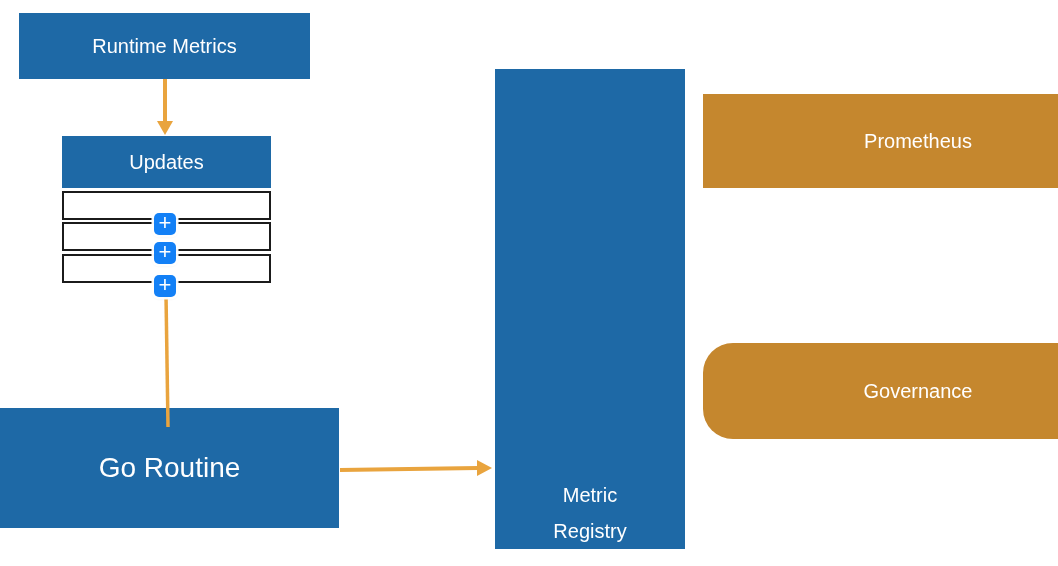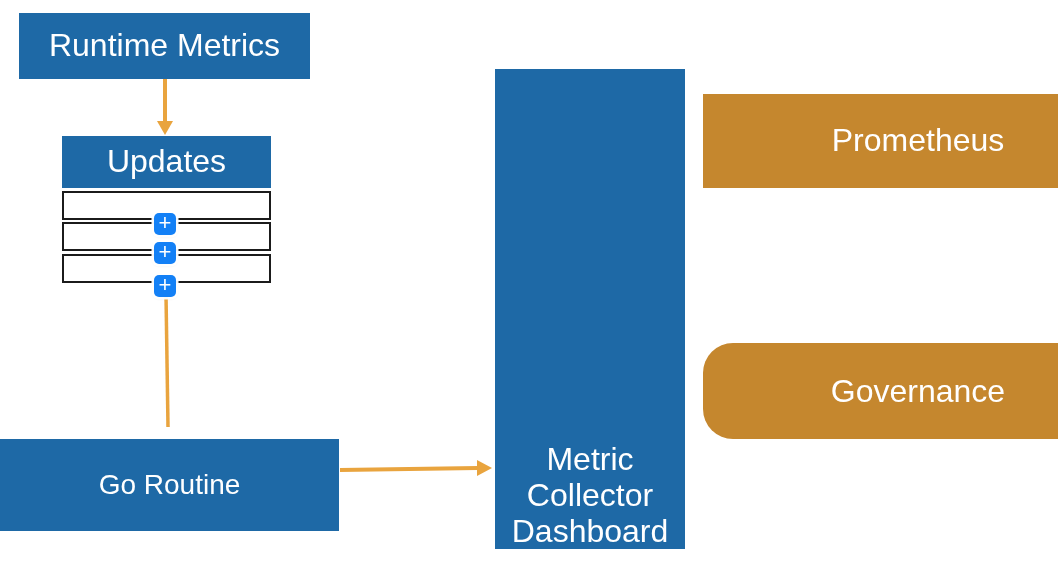--- a/index.html
+++ b/index.html
@@ -14,29 +14,29 @@
   #canvas{
     position:relative;
     width:1058px;height:566px;
     background:#fff;
     font-family:"Liberation Sans", sans-serif;
     overflow:hidden;
   }
   .node{
     position:absolute;
     display:flex;align-items:center;justify-content:center;
-    color:#fff;font-size:32px;text-align:center;
+    color:#fff;font-size:20px;text-align:center;
     line-height:1.3;
   }
   .blue{background:var(--node-blue);}
   .orange{background:var(--node-orange);padding-left:45px;}
 
   #runtime-metrics{left:19px;top:13px;width:291px;height:66px;}
   #updates{left:62px;top:136px;width:209px;height:52px;}
-  #go-routine{left:0;top:439px;width:339px;height:92px;font-size:28px;}
+  #go-routine{left:0;top:408px;width:339px;height:120px;font-size:28px;}
   #registry{left:495px;top:69px;width:190px;height:480px;line-height:36px;align-items:flex-end;}
   #prometheus{left:703px;top:94px;width:340px;height:94px;}
   #statsd{left:703px;top:220px;width:340px;height:93px;}
   #governance{left:703px;top:343px;width:340px;height:96px;line-height:38px;border-radius:30px;}
 
   .slot-row{
     position:absolute;left:62px;width:205px;height:25px;
     background:#fff;border:2px solid var(--row-border);
   }
   #row-1{top:191px;}
@@ -96,22 +96,21 @@
     <span class="plus">+</span>
   </div>
 
   <div class="node blue" id="go-routine">
     <span>Go Routine</span>
   </div>
 
   <div class="node blue" id="registry">
     <span>
       <span class="reg-line">Metric</span>
-      <span class="reg-line">Collector</span>
-      <span class="reg-line">Dashboard</span>
+      <span class="reg-line">Registry</span>
     </span>
   </div>
 
   <div class="node orange" id="prometheus">
     <span>Prometheus</span>
   </div>
 
 
   <div class="node orange" id="governance">
     <span>

